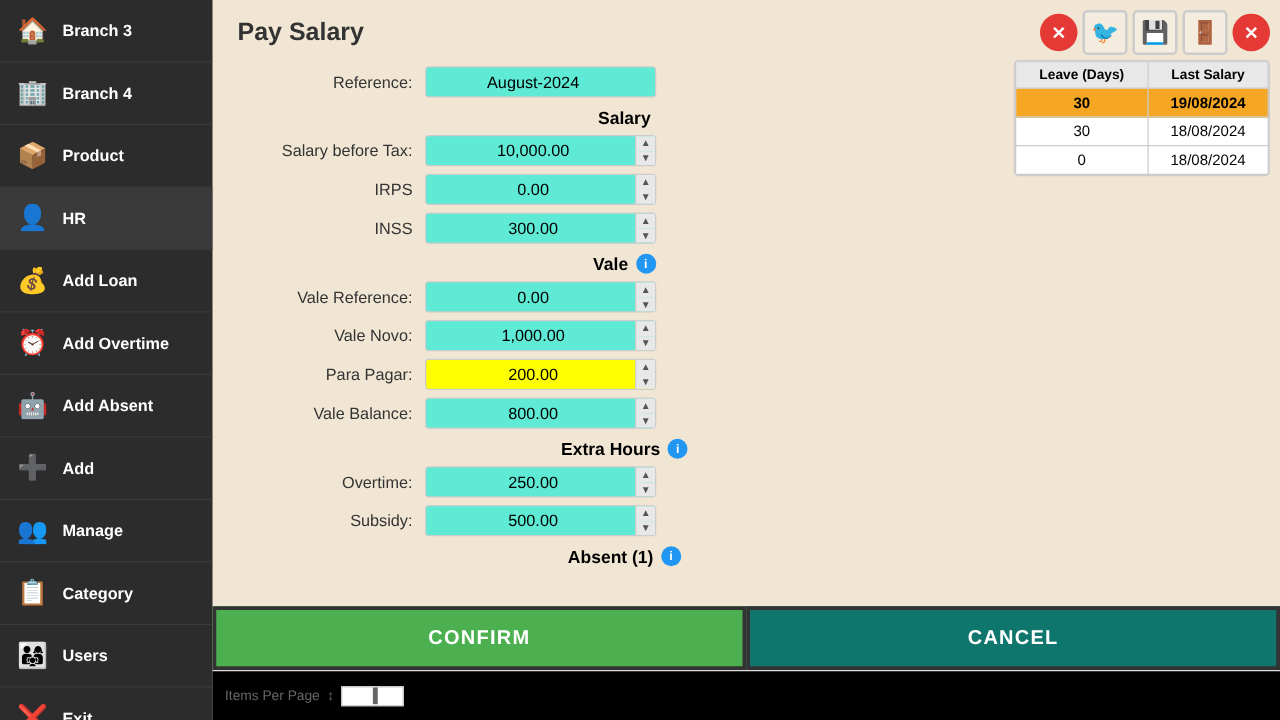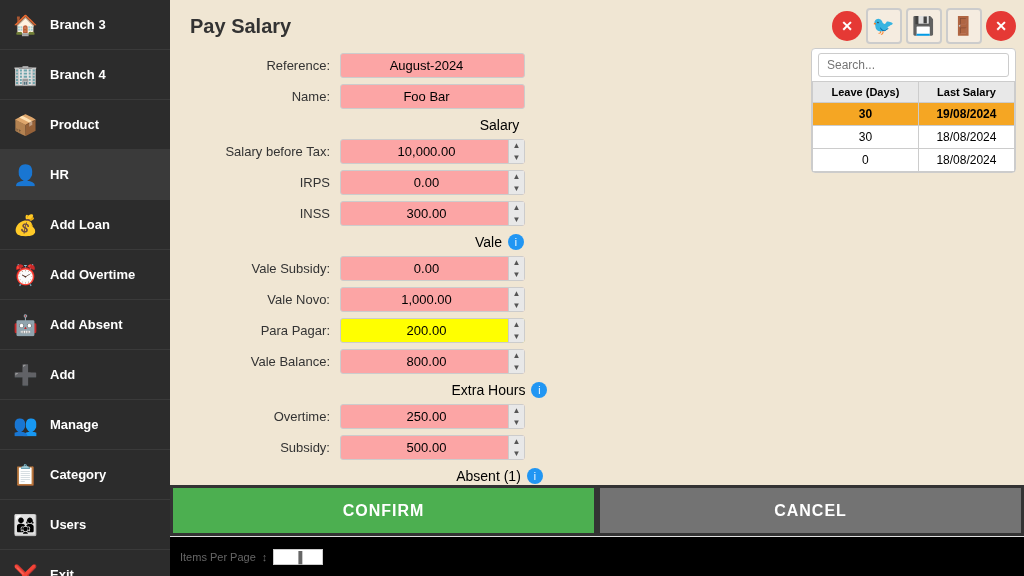--- a/index.html
+++ b/index.html
@@ -120,21 +120,21 @@
       display: flex;
       align-items: center;
     }
     .form-input {
       width: 185px;
       padding: 4px 20px 4px 8px;
       border: 1px solid #ccc;
       border-radius: 3px;
       font-size: 13px;
       text-align: center;
-      background: #fca5a5;
+      background: #5eead4;
     }
     .form-input.yellow-bg {
       background: #ffff00;
     }
     .spinner-btns {
       position: absolute;
       right: 1px;
       top: 1px;
       bottom: 1px;
       display: flex;
@@ -149,21 +149,21 @@
       font-size: 8px;
       display: flex;
       align-items: center;
       justify-content: center;
       border-left: 1px solid #ccc;
       color: #555;
       padding: 0;
     }
     .section-header {
       text-align: center;
-      font-weight: normal;
+      font-weight: bold;
       font-size: 14px;
       margin: 8px 0 6px 0;
       display: flex;
       justify-content: center;
       gap: 6px;
     }
     .info-icon {
       width: 16px;
       height: 16px;
       background: #2196F3;
@@ -188,21 +188,21 @@
       background: #4caf50;
       color: white;
       font-size: 16px;
       font-weight: bold;
       border: 3px solid #333;
       cursor: pointer;
       letter-spacing: 1px;
     }
     .cancel-btn {
       flex: 1;
-      background: #737373;
+      background: #0f766e;
       color: white;
       font-size: 16px;
       font-weight: bold;
       border: 3px solid #333;
       cursor: pointer;
       letter-spacing: 1px;
     }
 
     
     .footer {
@@ -295,26 +295,20 @@
     <div class="form-scroll">
       <div class="page-title">Pay Salary</div>
 
       <div class="form-row">
         <div class="form-label">Reference:</div>
         <div class="form-input-wrap">
           <input class="form-input" type="text" value="August-2024" style="">
         </div>
       </div>
 
-      <div class="form-row">
-        <div class="form-label">Name:</div>
-        <div class="form-input-wrap">
-          <input class="form-input" type="text" value="Foo Bar" style="">
-        </div>
-      </div>
 
       <div class="section-header">
         <span>Salary</span>
       </div>
 
       <div class="form-row">
         <div class="form-label">Salary before Tax:</div>
         <div class="form-input-wrap">
           <input class="form-input" type="text" value="10,000.00" style="">
           <div class="spinner-btns">
@@ -345,21 +339,21 @@
           </div>
         </div>
       </div>
 
       <div class="section-header">
         <span>Vale</span>
         <div class="info-icon">i</div>
       </div>
 
       <div class="form-row">
-        <div class="form-label">Vale Subsidy:</div>
+        <div class="form-label">Vale Reference:</div>
         <div class="form-input-wrap">
           <input class="form-input" type="text" value="0.00" style="">
           <div class="spinner-btns">
             <button class="spinner-btn">▲</button>
             <button class="spinner-btn">▼</button>
           </div>
         </div>
       </div>
 
       <div class="form-row">
@@ -434,21 +428,20 @@
 
       <div style="display:flex;align-items:center;justify-content:flex-end;gap:4px;margin-bottom:4px;">
         <button class="top-bar-btn btn-red">✕</button>
         <div class="btn-icon-box">🐦</div>
         <div class="btn-icon-box">💾</div>
         <div class="btn-icon-box">🚪</div>
         <button class="top-bar-btn btn-red" style="border:3px solid #e53935;">✕</button>
       </div>
 
       <div style="background:white;border:1px solid #ccc;border-radius:4px;">
-        <input type="text" class="search-box" placeholder="Search..." style="">
         <table class="right-table">
           <thead>
             <tr>
               <th>Leave (Days)</th>
               <th>Last Salary</th>
             </tr>
           </thead>
           <tbody>
             <tr style="background:#f5a623;">
               <td>30</td>

